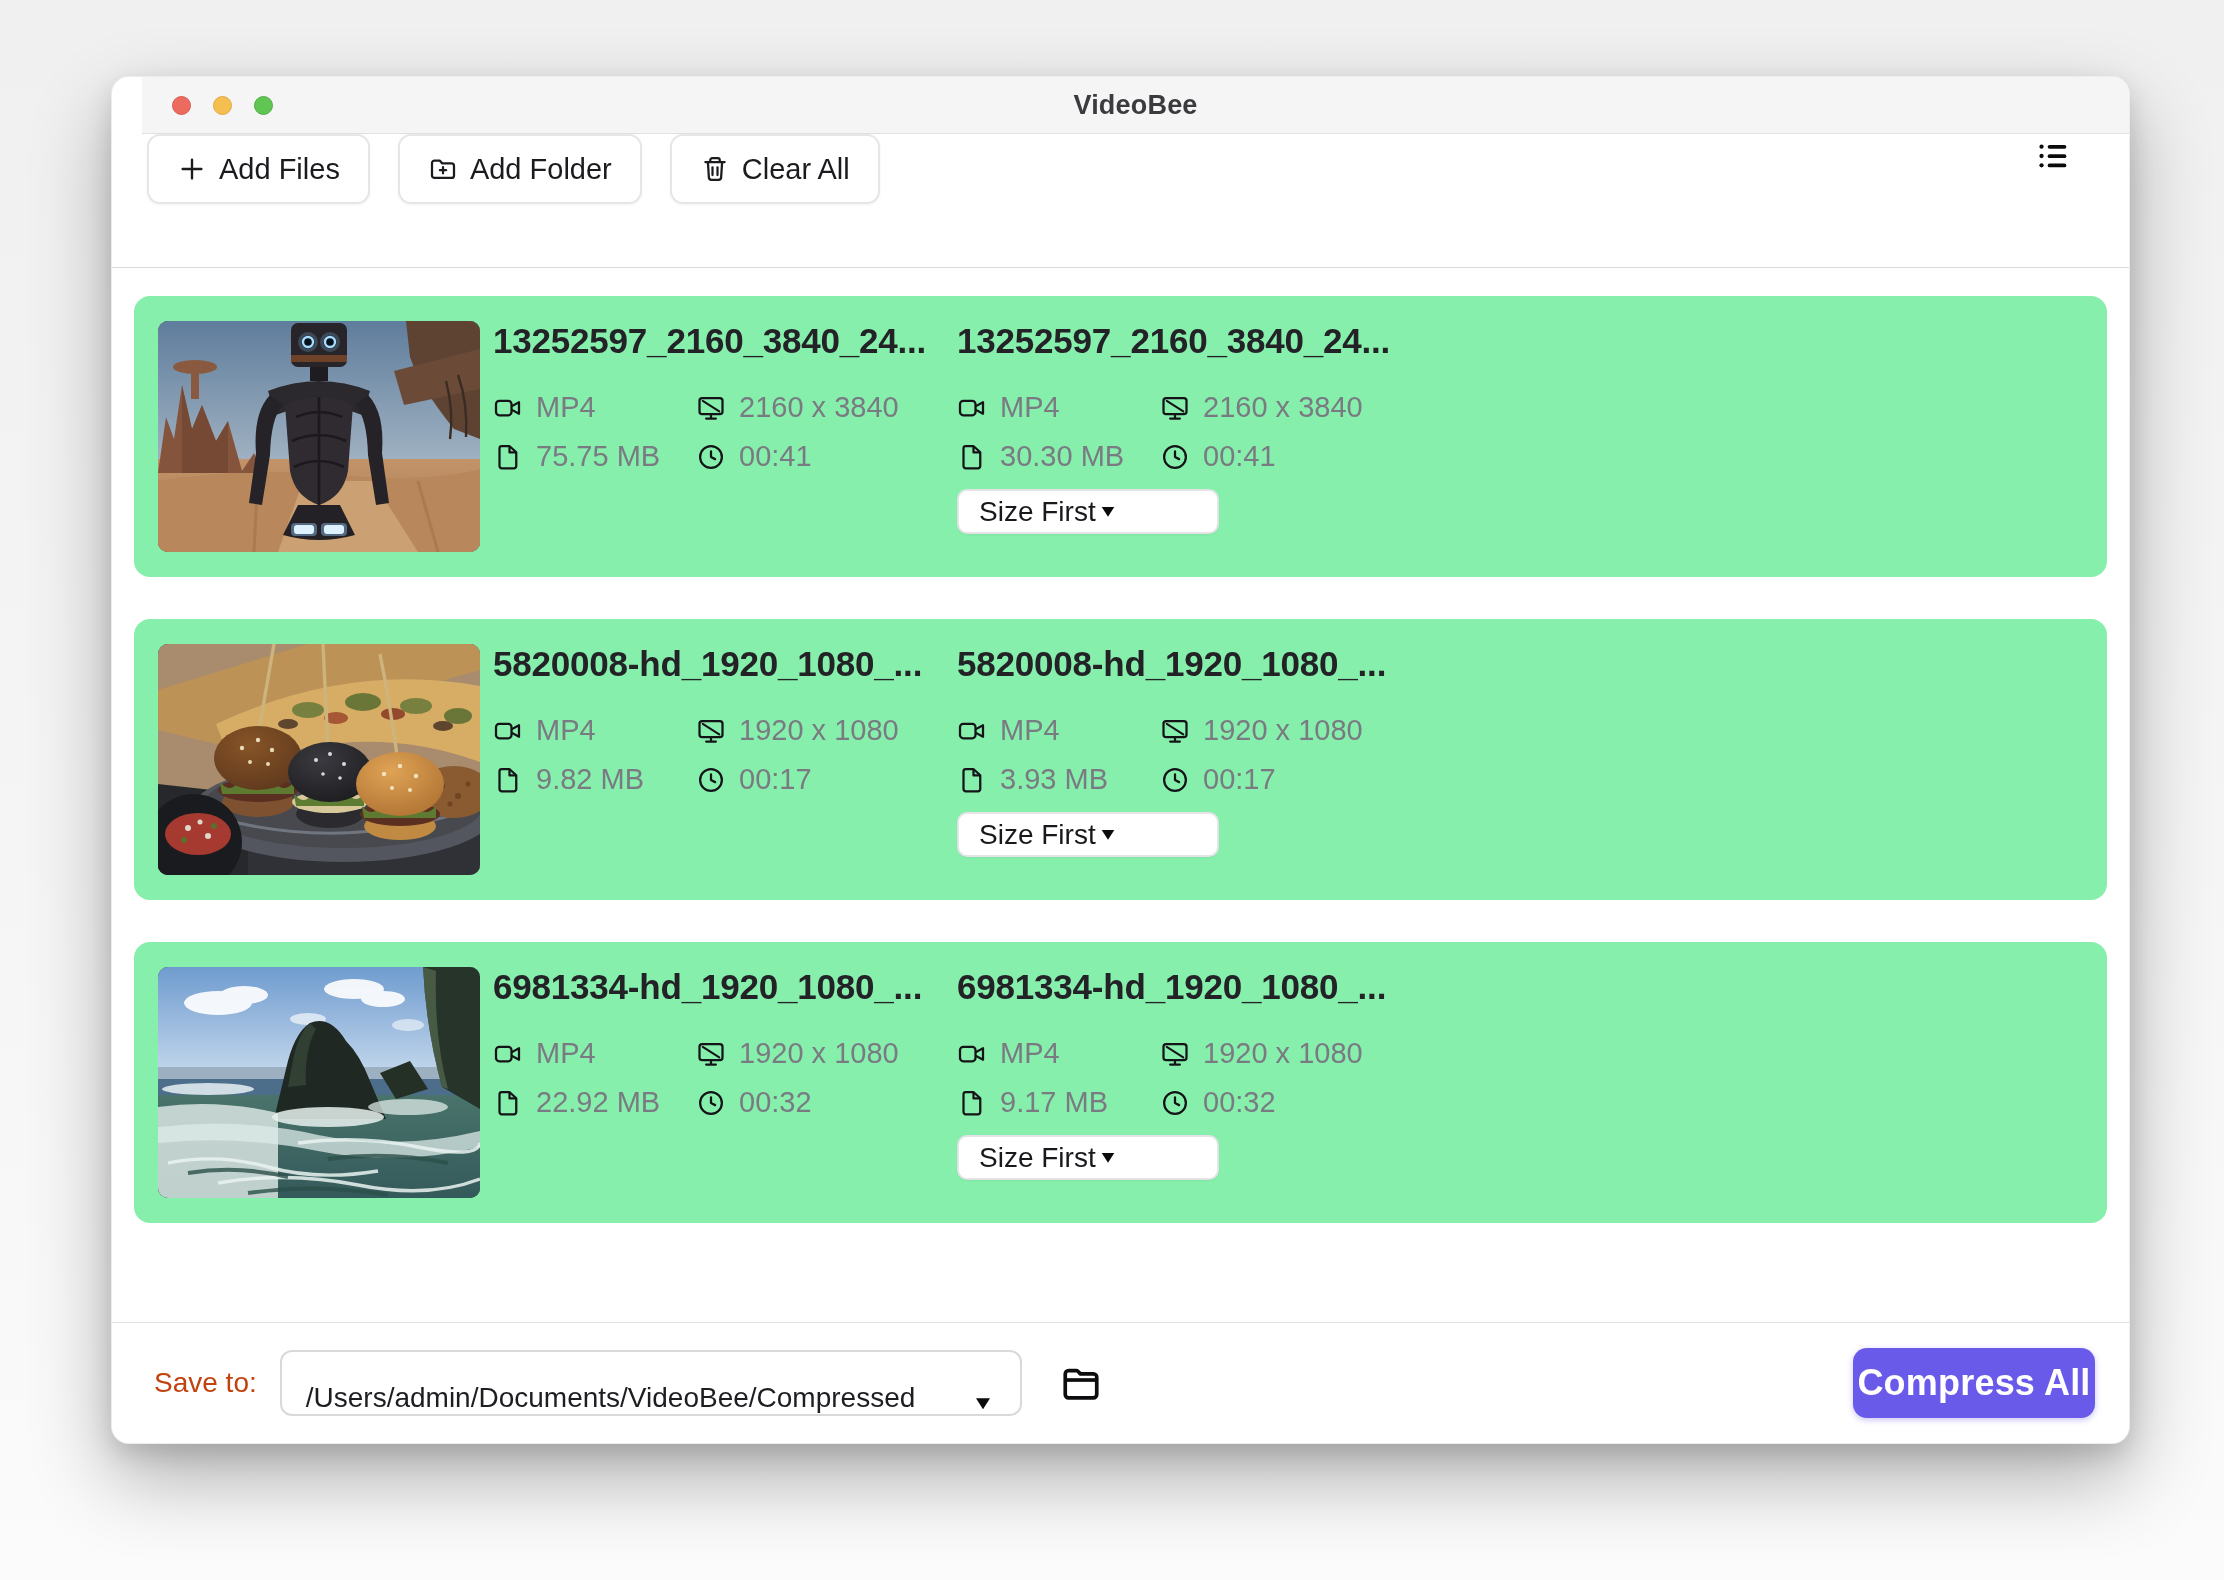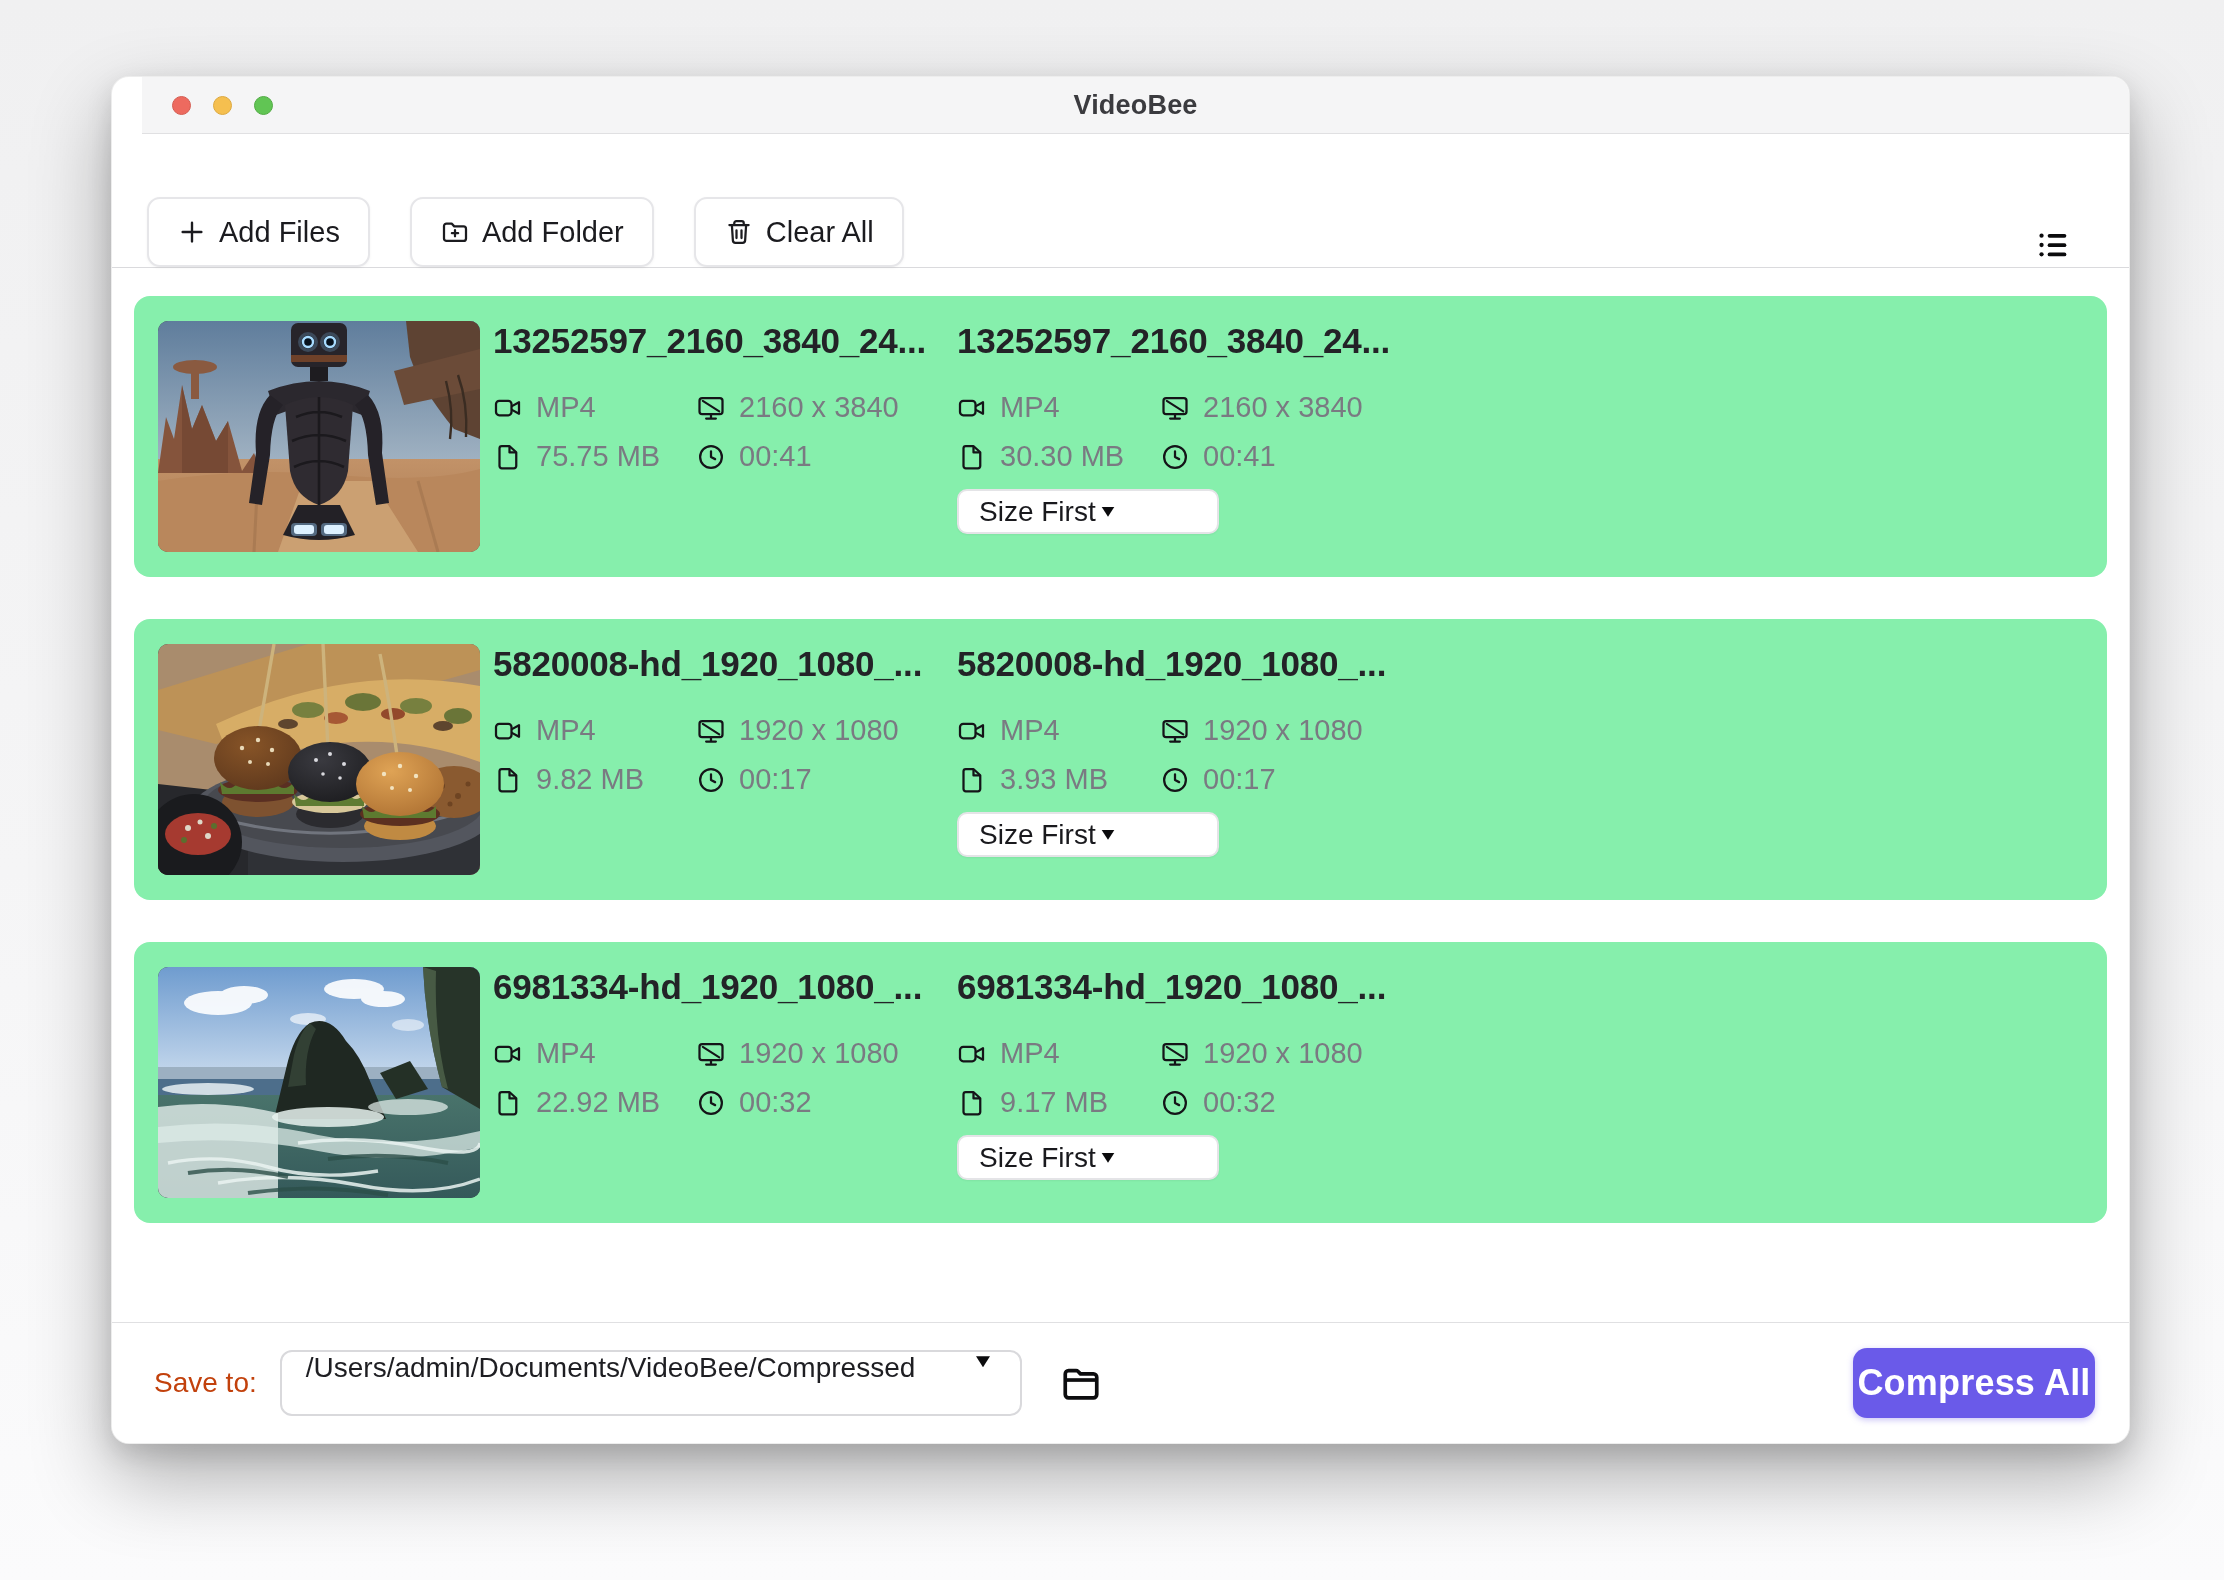--- a/index.html
+++ b/index.html
@@ -25,21 +25,21 @@
   }
   .traffic { position:absolute; left:30px; top:0; height:100%; display:flex; align-items:center; gap:22px; }
   .light { width:19px; height:19px; border-radius:50%; }
   .light.red    { background:#ed6a5f; border:1px solid #d55d52; }
   .light.yellow { background:#f5bf4f; border:1px solid #dda940; }
   .light.green  { background:#61c554; border:1px solid #52ab45; }
   .win-title { font-size:27px; font-weight:700; color:#3b3b3f; letter-spacing:.2px; }
   
   .toolbar {
     height:134px; flex:none; background:#fff; border-bottom:1px solid #dadadd;
-    display:flex; align-items:flex-end; padding:0 35px; gap:40px;
+    display:flex; align-items:flex-start; padding:0 35px; gap:28px;
   }
   .tbtn {
     height:70px; padding:0 28px; background:#fff;
     border:2px solid #e6e6e9; border-radius:13px;
     box-shadow:0 1px 3px rgba(0,0,0,.05);
     display:flex; align-items:center; gap:12px;
     font-family:inherit; font-size:29px; color:#1b1b1f; cursor:pointer; white-space:nowrap;
   }
   .tbtn svg { width:30px; height:30px; flex:none; }
   .list-toggle {
@@ -80,21 +80,21 @@
   .caret { width:24px; height:18px; flex:none; }
   
   .footer {
     height:121px; flex:none; border-top:1px solid #e0e0e2; background:#fff;
     display:flex; align-items:center; padding:0 34px 0 42px;
   }
   .save-label { font-size:28px; color:#c2410c; flex:none; }
   .path-select {
     margin-left:23px; width:742px; height:66px; flex:none;
     background:#fff; border:2px solid #d9d9dc; border-radius:12px;
-    display:flex; align-items:flex-start; justify-content:space-between;
+    display:flex; align-items:flex-end; justify-content:space-between;
     padding:0 24px; cursor:pointer;
     font-family:inherit; font-size:28px; color:#1e1e22; white-space:nowrap; overflow:hidden;
   }
   .path-select .caret { width:26px; height:20px; margin-left:16px; }
   .folder-btn {
     margin-left:31px; width:56px; height:56px; background:none; border:none; cursor:pointer;
     display:flex; align-items:center; justify-content:center; flex:none;
   }
   .folder-btn svg { width:46px; height:42px; color:#0d0d0f; }
   .compress-btn {

